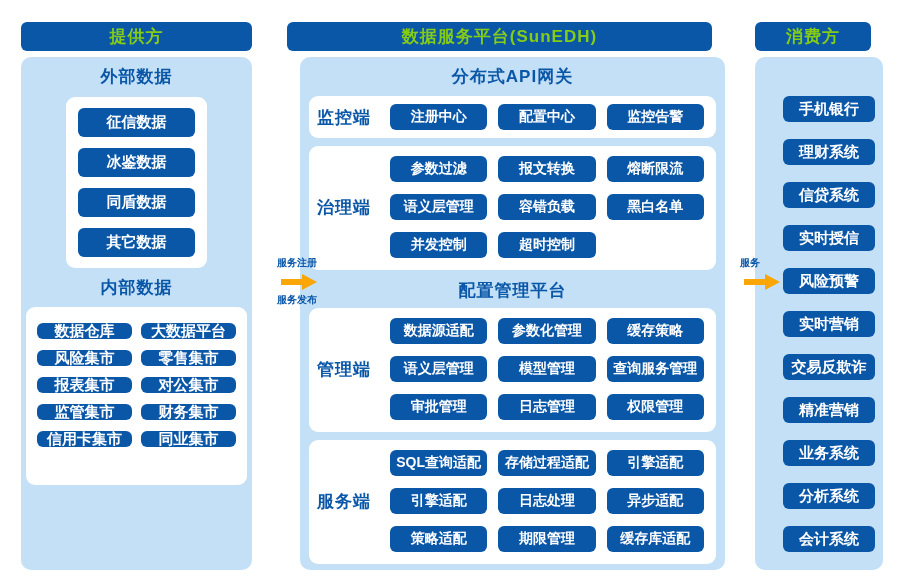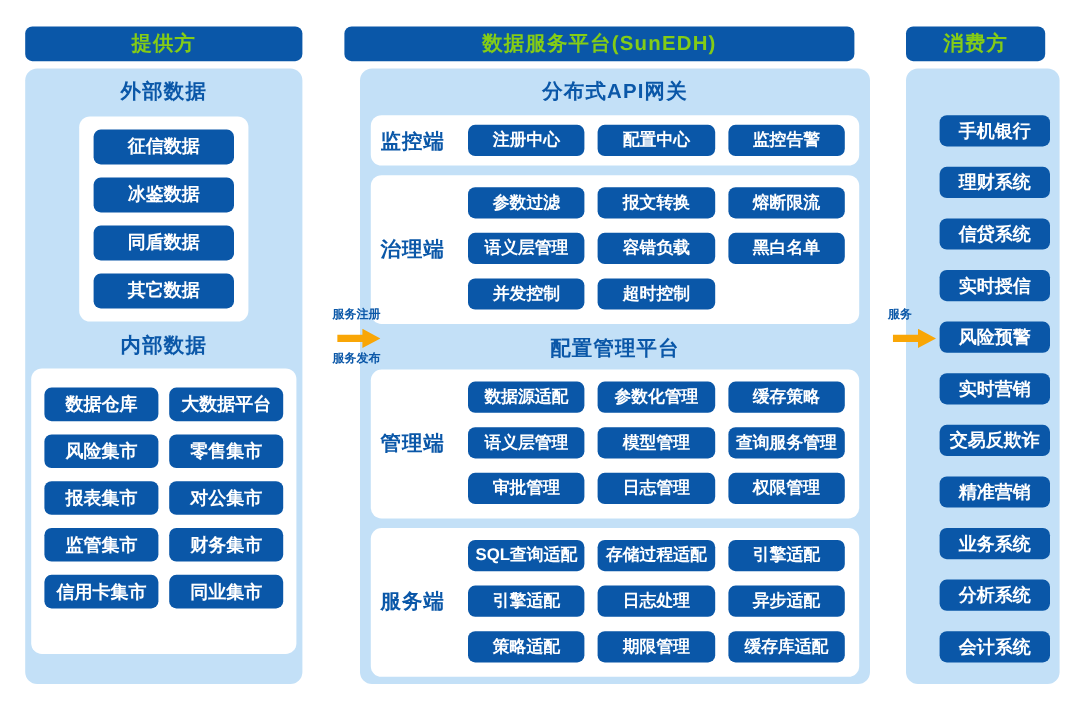--- a/index.html
+++ b/index.html
@@ -22,21 +22,21 @@
 
   .chip{background:#0a57a8;color:#ffffff;border-radius:6px;display:flex;align-items:center;
         justify-content:center;font-weight:bold;white-space:nowrap;}
 
   
   .ext-box{background:#ffffff;border-radius:9px;width:141px;margin:7px auto 0;padding:11px 12px;
            box-sizing:border-box;display:flex;flex-direction:column;gap:11px;}
   .ext-box .chip{height:29px;font-size:15px;}
   .int-box{background:#ffffff;border-radius:9px;margin:6px 5px 0;padding:16px 11px 38px;
            display:grid;grid-template-columns:1fr 1fr;gap:11px 9px;}
-  .int-box .chip{height:28px;font-size:15px;}
+  .int-box .chip{height:16px;font-size:15px;}
 
   
   .sectionbox{background:#ffffff;border-radius:9px;margin:0 9px 8px;display:grid;
               grid-template-columns:70px 1fr 1fr 1fr;column-gap:11px;align-items:center;}
   .rows-1{grid-template-rows:26px;padding:8px 12px 8px 0;}
   .rows-3{grid-template-rows:repeat(3,26px);row-gap:12px;padding:10px 12px 12px 0;}
   .sec-label{grid-column:1;grid-row:1 / -1;justify-self:center;align-self:center;color:#0a57a8;
              font-weight:bold;font-size:17px;letter-spacing:1px;}
   .sectionbox .chip{height:26px;font-size:14px;}
 

